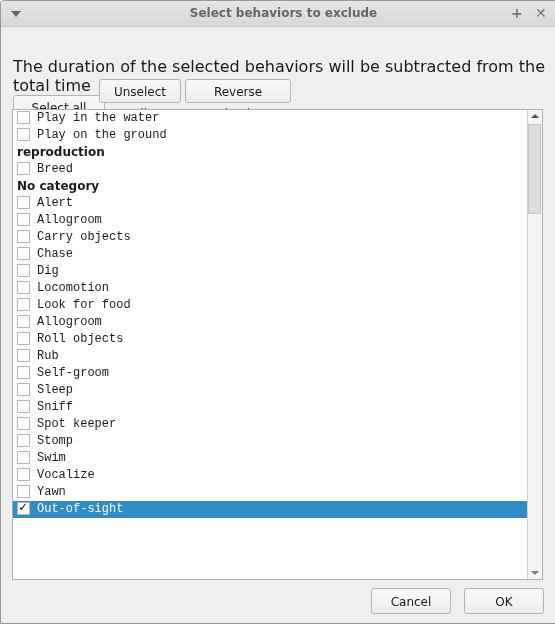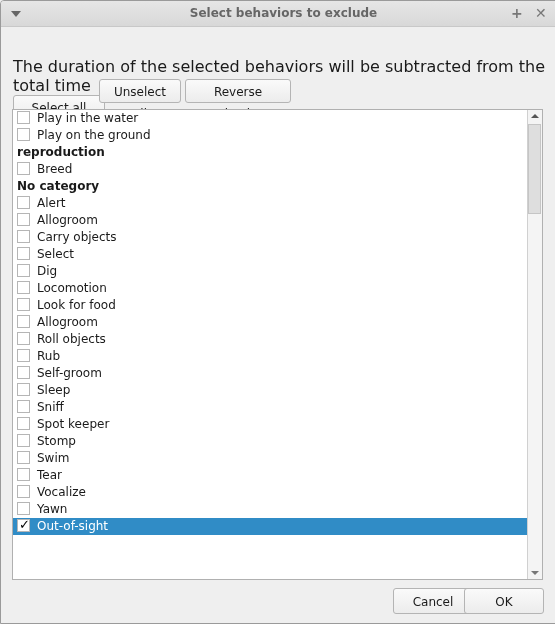--- a/index.html
+++ b/index.html
@@ -13,32 +13,32 @@
   .tb-close { left:534px; }
   .desc { position:absolute; left:12px; top:56px; font-size:16px; color:#1a1a1a; }
   .btn { position:absolute; height:24px; background:linear-gradient(#fafafa,#ececec); border:1px solid #b4b4b4; border-radius:3px; font-family:"DejaVu Sans", sans-serif; font-size:12px; color:#1a1a1a; text-align:center; line-height:22px; box-sizing:border-box; cursor:pointer; }
   .b-select { left:12px; top:94px; width:92px; }
   .b-unselect { left:98px; top:78px; width:82px; }
   .b-reverse { left:184px; top:78px; width:106px; }
   .listbox { position:absolute; left:11px; top:108px; width:531px; height:471px; background:#fff; border:1px solid #b0b0b0; box-sizing:border-box; overflow:hidden; }
   .list { position:absolute; left:0; top:0; width:516px; }
   .row { position:relative; height:17px; line-height:17px; white-space:nowrap; }
   .cat { font-weight:bold; padding-left:4px; }
-  .item { padding-left:24px; }
+  .item { padding-left:24px;font-family:Liberation Mono, monospace; }
   .cb { position:absolute; left:4px; top:1px; width:13px; height:13px; border:1px solid #b5b5b5; background:#fff; box-sizing:border-box; cursor:pointer; }
   .cb .mark { position:absolute; left:1px; top:-3px; font-size:13px; font-weight:bold; color:#000; line-height:16px; }
   .row.sel { background:#308cc6; color:#fff; }
   .scrollbar { position:absolute; right:0; top:0; width:14px; height:469px; border-left:1px solid #d0d0d0; background:#f4f4f4; }
   .sb-up, .sb-down { position:absolute; left:0; width:14px; height:13px; cursor:pointer; }
   .sb-up { top:0; }
   .sb-down { bottom:0; }
   .sb-up::after { content:""; position:absolute; left:3px; top:4px; border-left:4px solid transparent; border-right:4px solid transparent; border-bottom:4px solid #555; }
   .sb-down::after { content:""; position:absolute; left:3px; top:5px; border-left:4px solid transparent; border-right:4px solid transparent; border-top:4px solid #777; }
   .sb-thumb { position:absolute; left:0; top:14px; width:13px; height:90px; background:#dedede; border:1px solid #c5c5c5; box-sizing:border-box; cursor:pointer; }
-  .b-cancel { left:392px; top:587px; width:80px; height:26px; line-height:24px; }
+  .b-cancel { left:370px; top:587px; width:80px; height:26px; line-height:24px; }
   .b-ok { left:463px; top:587px; width:80px; height:26px; line-height:24px;text-align:center; }
 </style>
 </head>
 <body>
 
 <div class="window">
   <div class="titlebar">
     <span class="menu-arrow"></span>
     <div class="title">Select behaviors to exclude</div>
     <span class="tb-btn tb-max">+</span>
@@ -54,34 +54,33 @@
   <div class="listbox">
     <div class="list" id="list">
         <div class="row item"><span class="cb"></span><span>Play in the water</span></div>
         <div class="row item"><span class="cb"></span><span>Play on the ground</span></div>
         <div class="row cat"><span>reproduction</span></div>
         <div class="row item"><span class="cb"></span><span>Breed</span></div>
         <div class="row cat"><span>No category</span></div>
         <div class="row item"><span class="cb"></span><span>Alert</span></div>
         <div class="row item"><span class="cb"></span><span>Allogroom</span></div>
         <div class="row item"><span class="cb"></span><span>Carry objects</span></div>
-        <div class="row item"><span class="cb"></span><span>Select</span></div>
+        <div class="row item"><span class="cb"></span><span>Chase</span></div>
         <div class="row item"><span class="cb"></span><span>Dig</span></div>
         <div class="row item"><span class="cb"></span><span>Locomotion</span></div>
         <div class="row item"><span class="cb"></span><span>Look for food</span></div>
         <div class="row item"><span class="cb"></span><span>Allogroom</span></div>
         <div class="row item"><span class="cb"></span><span>Roll objects</span></div>
         <div class="row item"><span class="cb"></span><span>Rub</span></div>
         <div class="row item"><span class="cb"></span><span>Self-groom</span></div>
         <div class="row item"><span class="cb"></span><span>Sleep</span></div>
         <div class="row item"><span class="cb"></span><span>Sniff</span></div>
         <div class="row item"><span class="cb"></span><span>Spot keeper</span></div>
         <div class="row item"><span class="cb"></span><span>Stomp</span></div>
         <div class="row item"><span class="cb"></span><span>Swim</span></div>
-        <div class="row item"><span class="cb"></span><span>Tear</span></div>
         <div class="row item"><span class="cb"></span><span>Vocalize</span></div>
         <div class="row item"><span class="cb"></span><span>Yawn</span></div>
         <div class="row item sel"><span class="cb">
             <span class="mark">✓</span>
           </span><span>Out-of-sight</span></div>
       </div>
     <div class="scrollbar">
       <div class="sb-up"></div>
       <div class="sb-thumb"></div>
       <div class="sb-down"></div>

